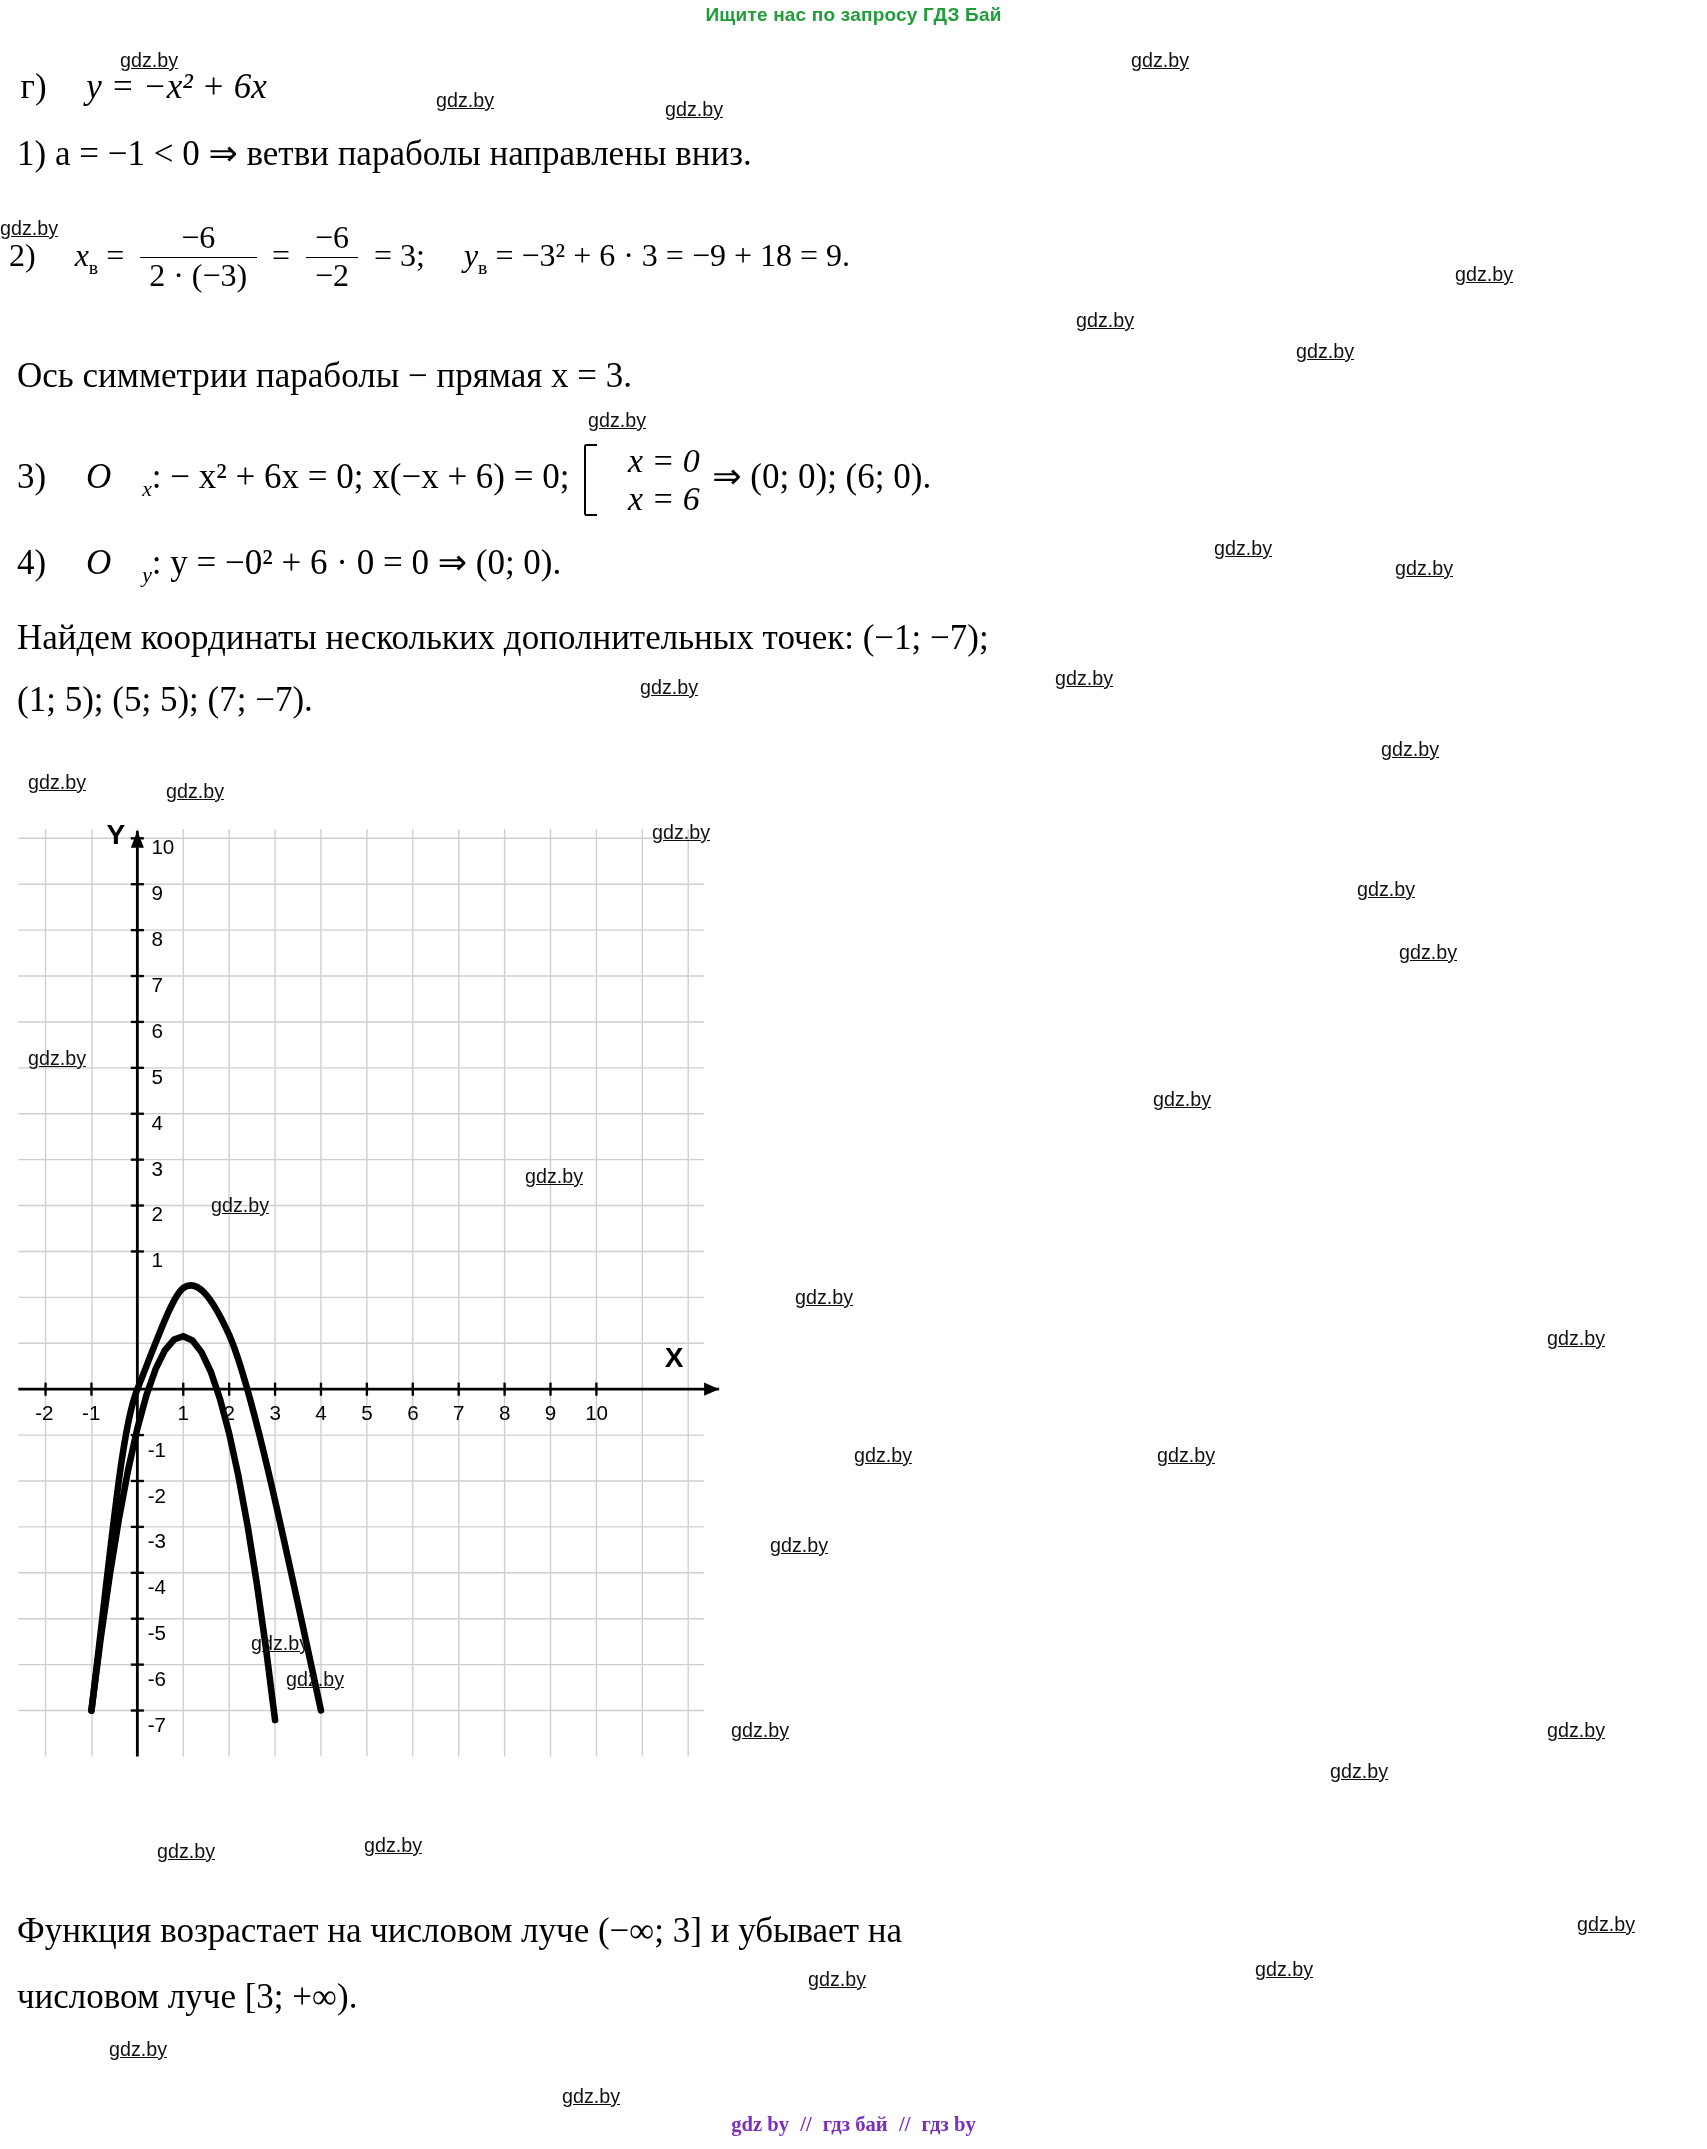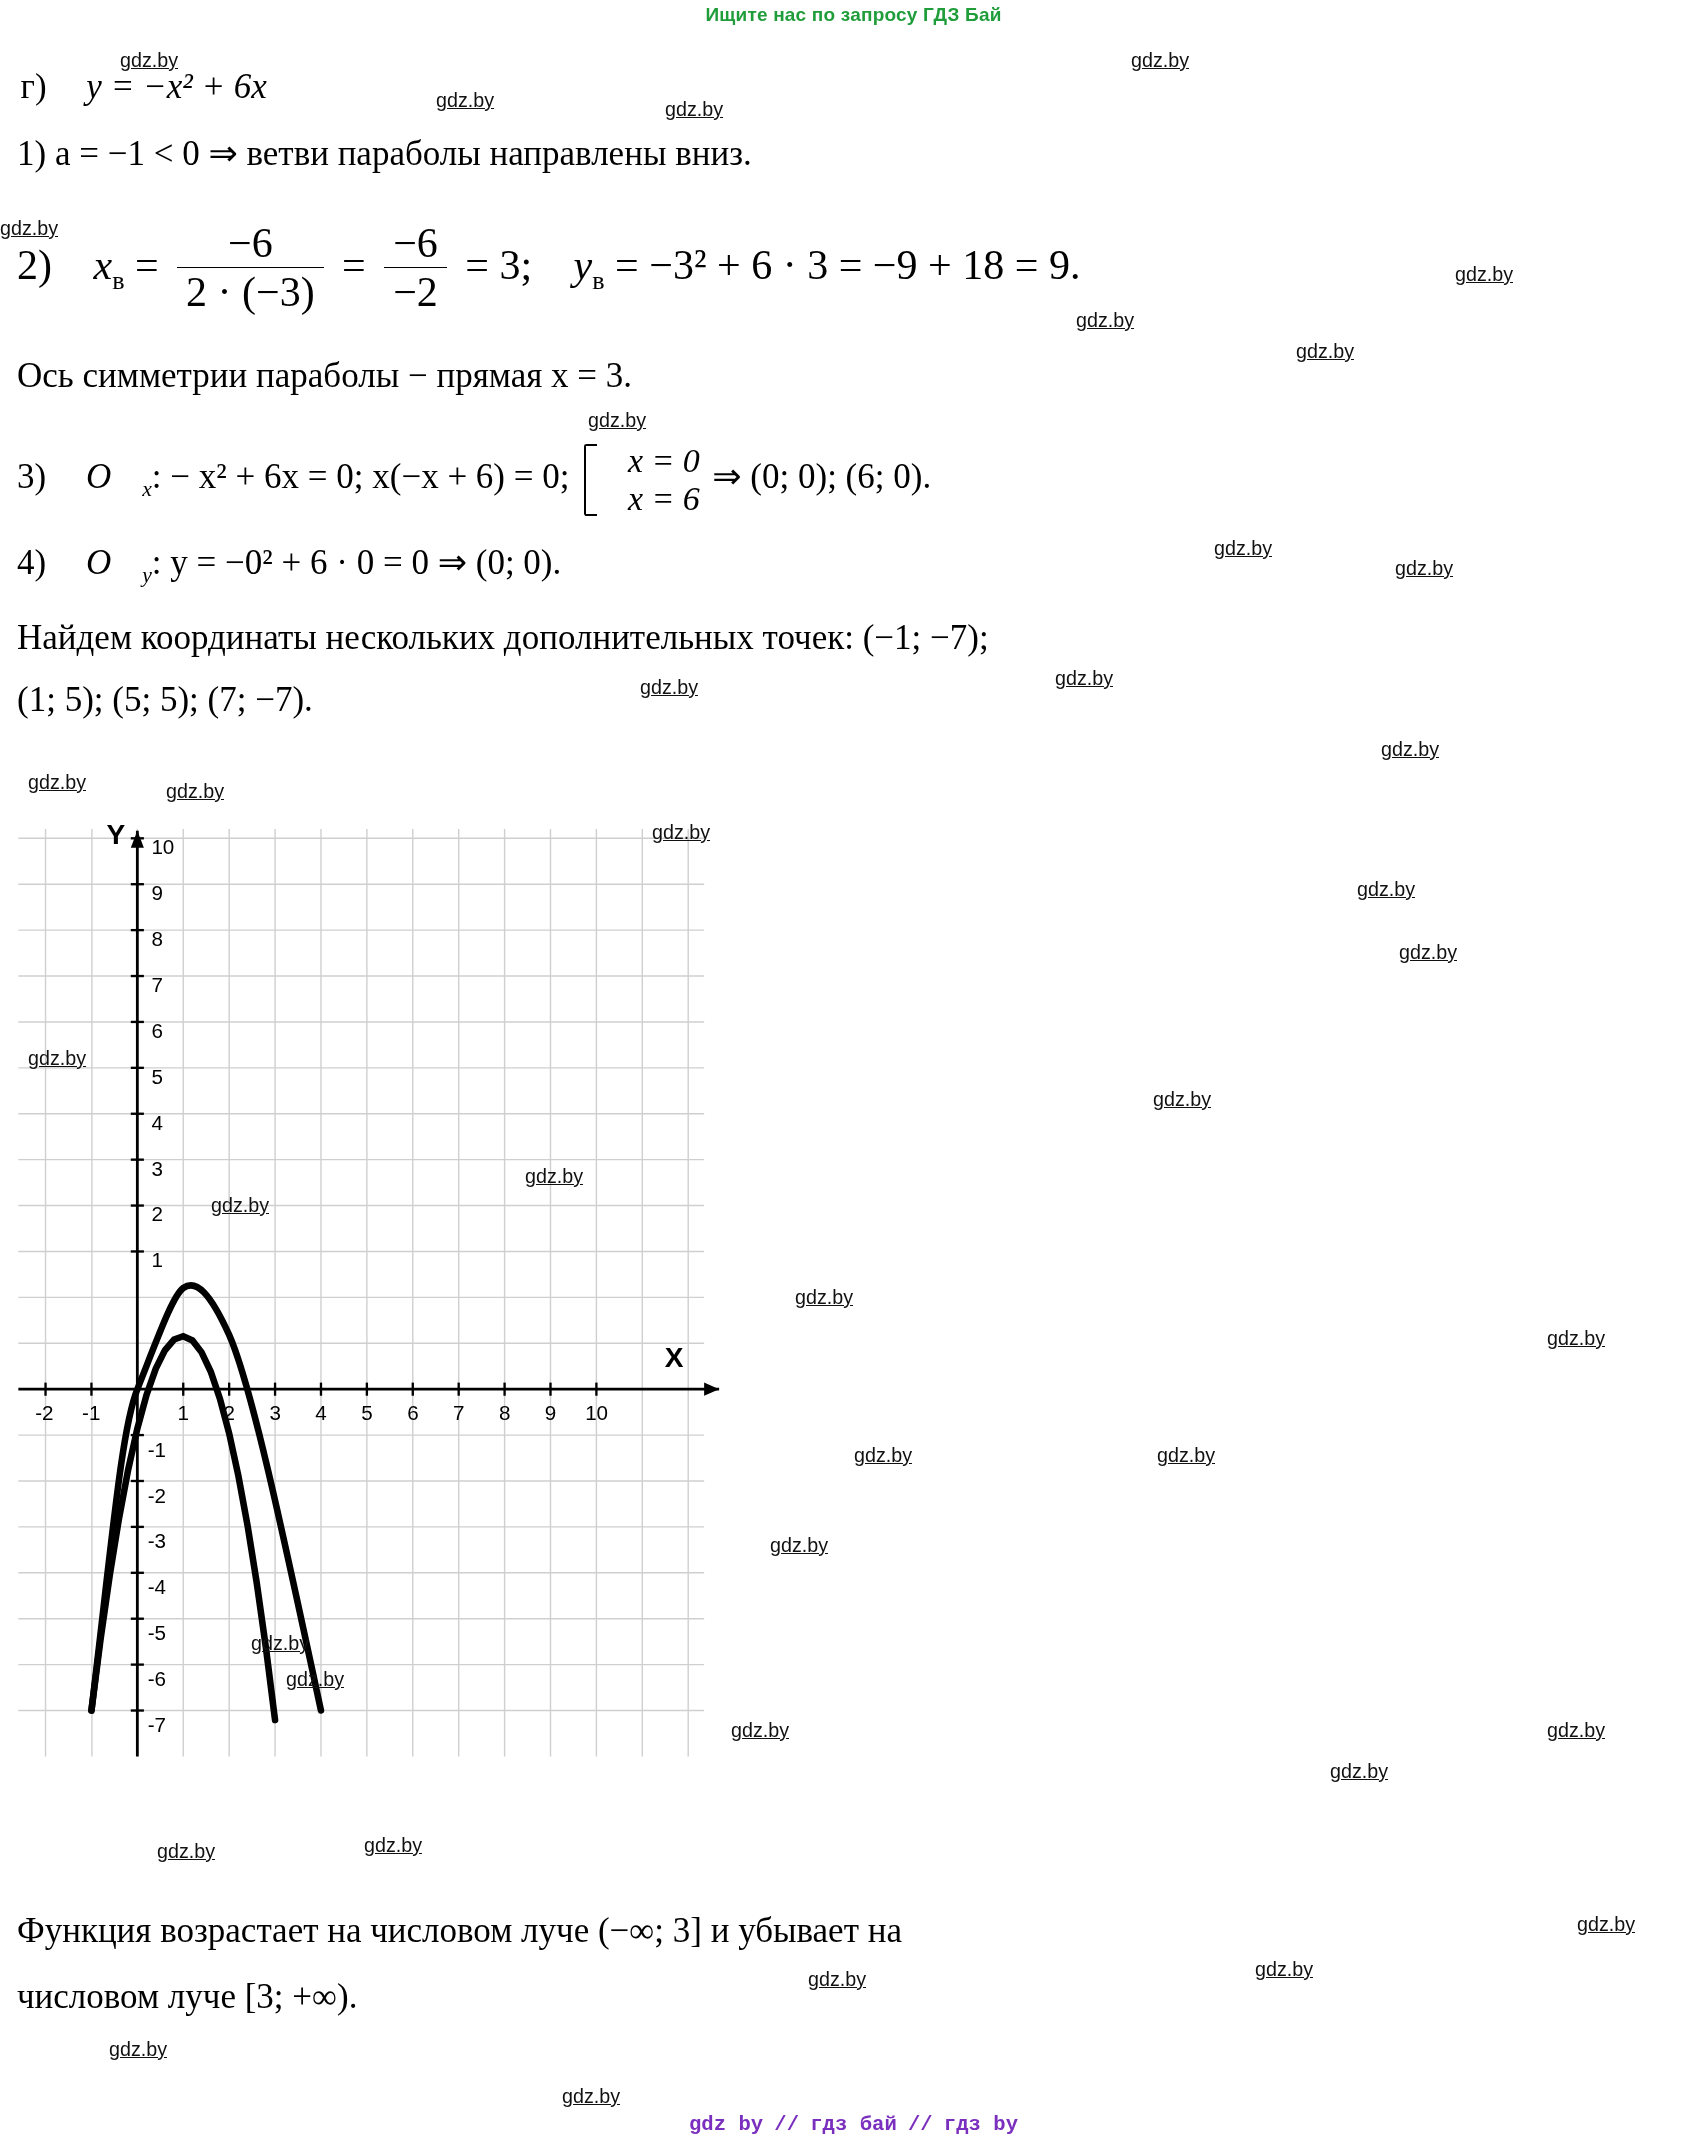--- a/index.html
+++ b/index.html
@@ -34,21 +34,21 @@
     color: #1f9d3a;
     letter-spacing: 0.2px;
   }
   
   .bottom-footer {
     position: absolute;
     bottom: 13px;
     left: 0;
     width: 1707px;
     text-align: center;
-    font-family: Liberation Mono, monospace;
+    font-family: Liberation Serif, serif;
     font-size: 20.6px;
     font-weight: bold;
     color: #7b2fbe;
   }
   .bottom-footer span { margin: 0 5.6px; }
   
   .wm {
     position: absolute;
     font-family: "Liberation Sans", sans-serif;
     font-size: 19.7px;
@@ -136,21 +136,21 @@
 <div class="page">
 
   <div class="top-banner">Ищите нас по запросу ГДЗ Бай</div>
 
   <div class="mathline" style="left:20.6px; top:67px;">
     <span>г) </span><span class="it">y = −x² + 6x</span>
   </div>
 
   <div class="mathline" style="left:17px; top:133px;">1) a = −1 &lt; 0 ⇒ ветви параболы направлены вниз.</div>
 
-  <div class="mathline" style="left:17px; top:223px; font-size:42px;">
+  <div class="mathline" style="left:9px; top:223px; font-size:32px;">
     <span>2) </span><span class="it">x</span><span class="sub">в</span>
     =
     <span class="frac">
       <span class="num">−6</span>
       <span class="den">2 · (−3)</span>
     </span>
     =
     <span class="frac">
       <span class="num">−6</span>
       <span class="den">−2</span>

